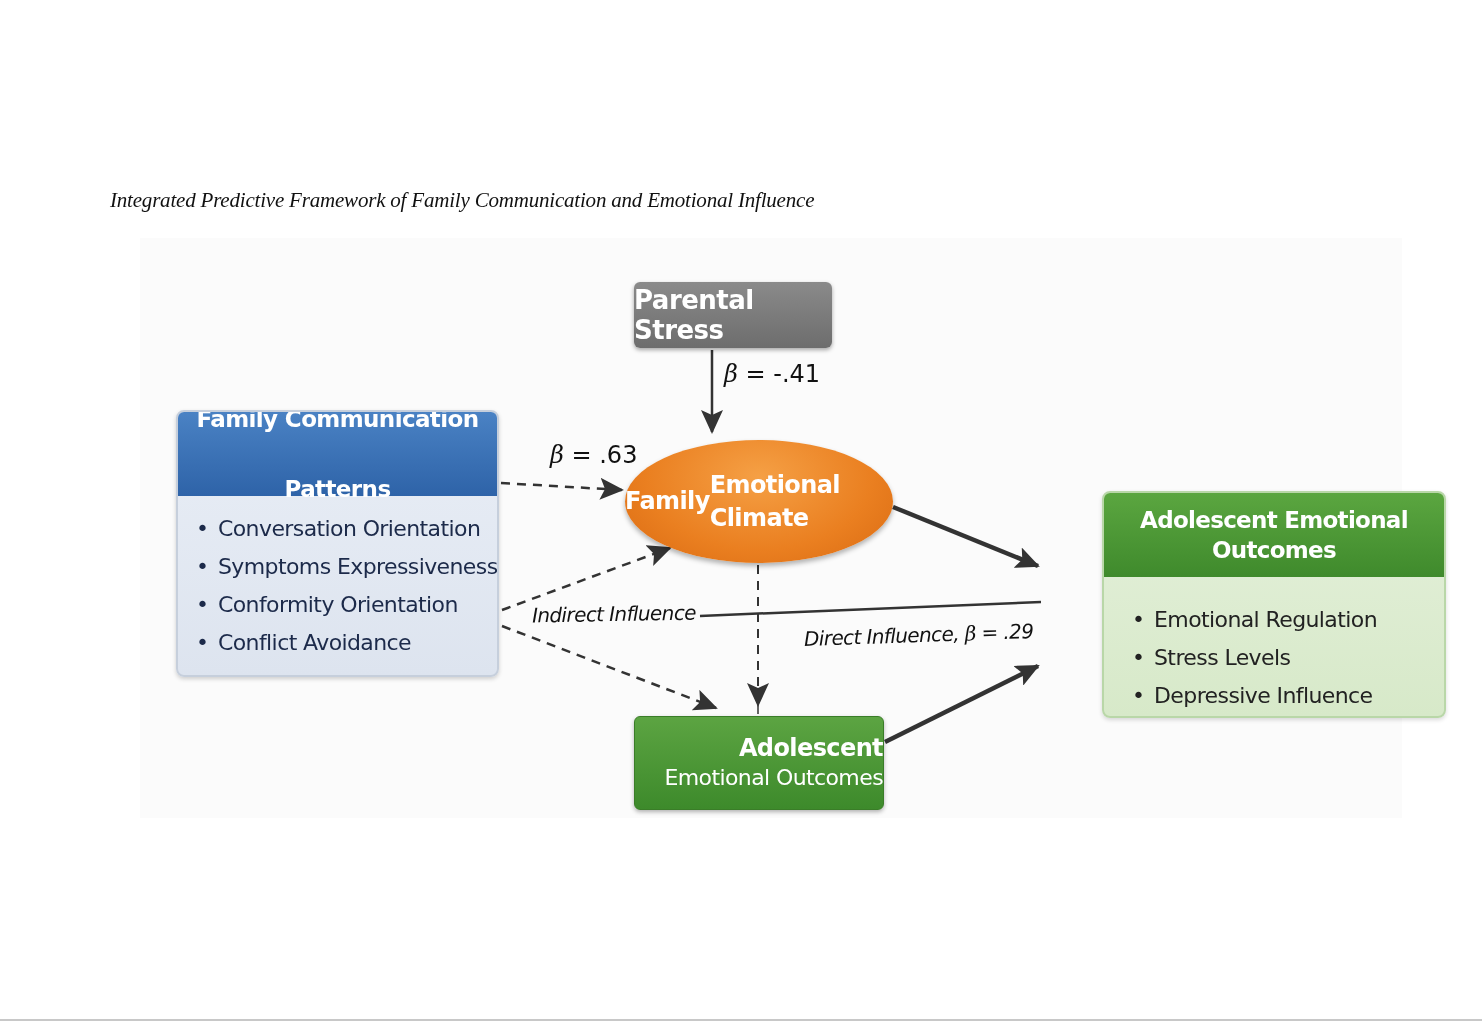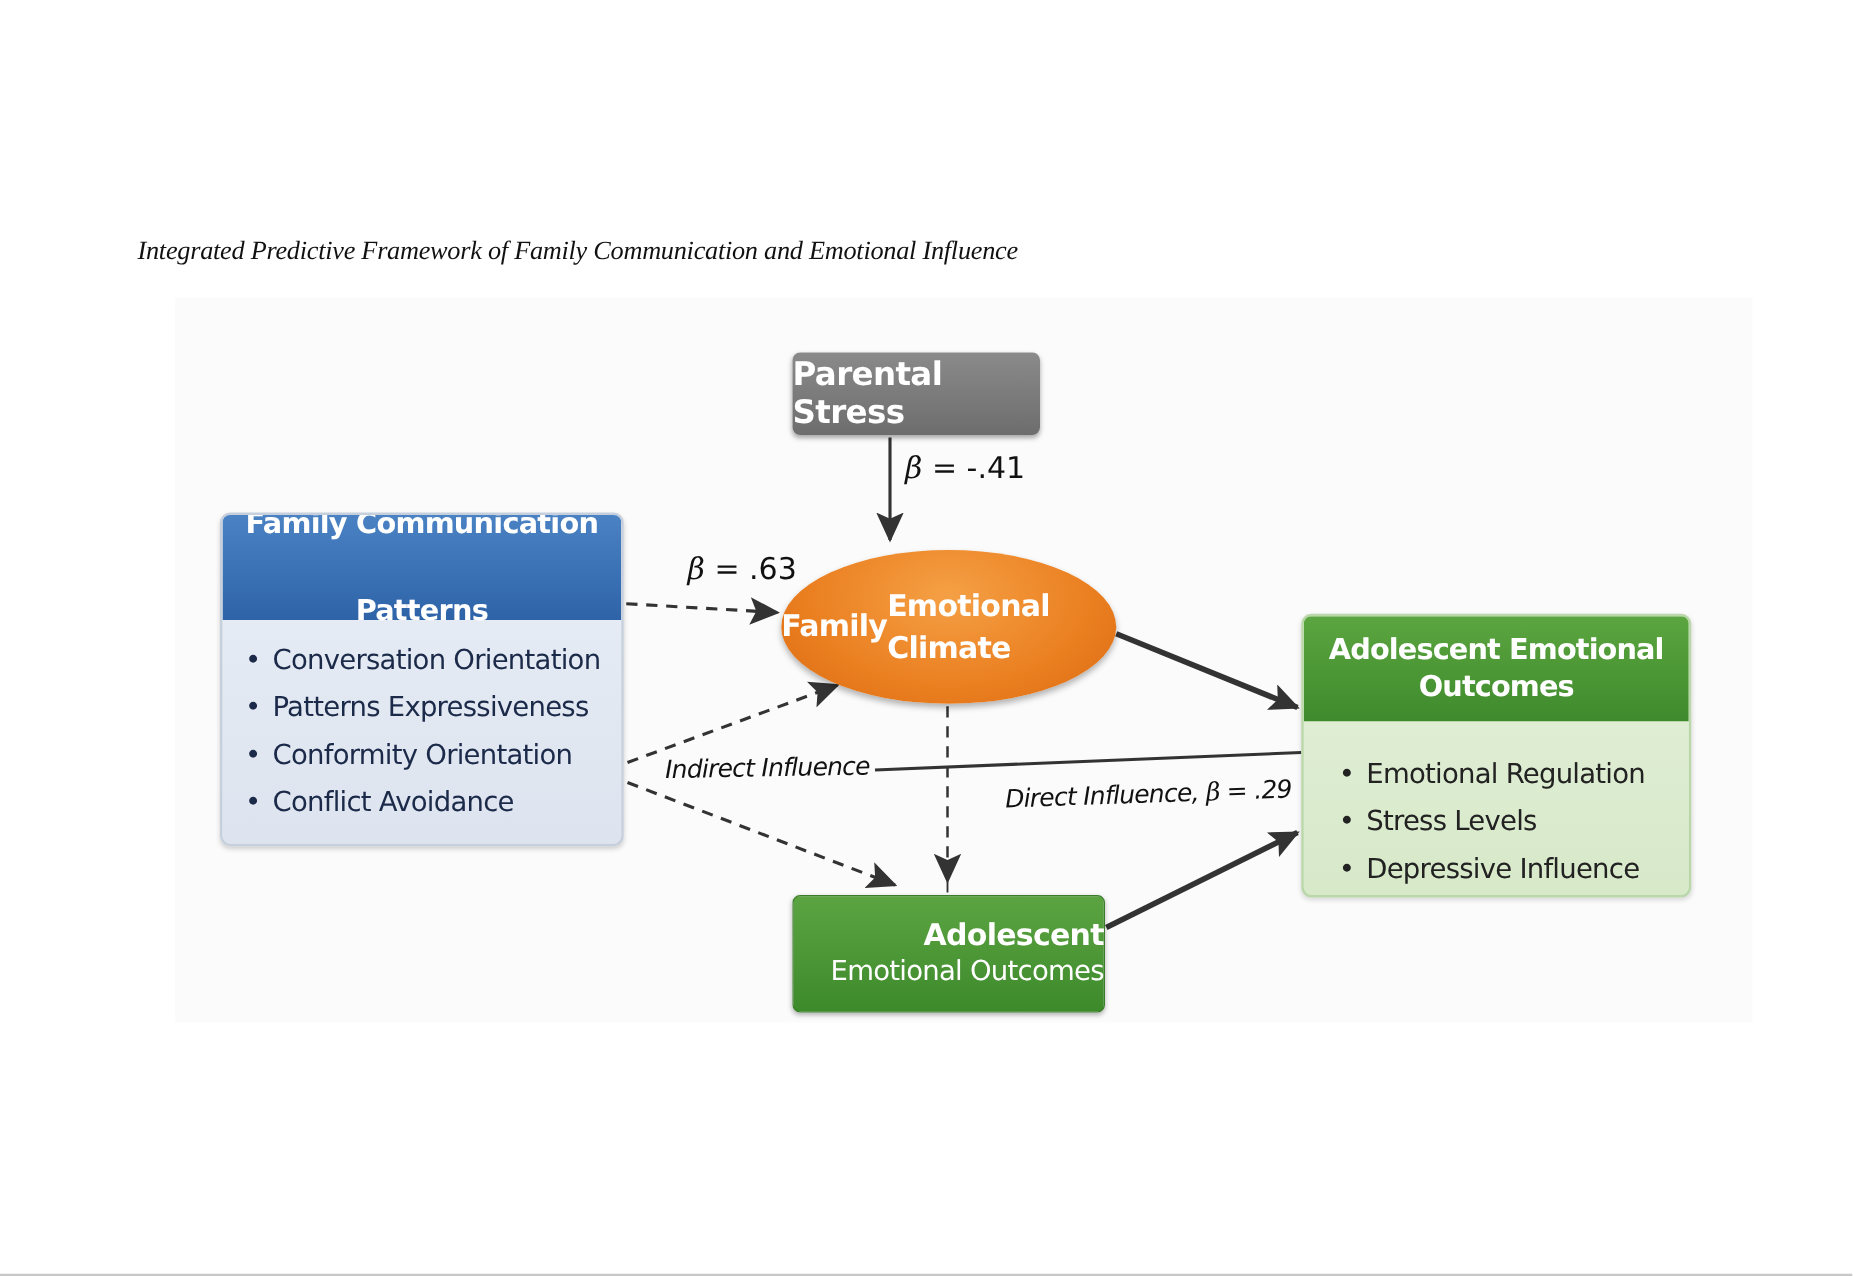--- a/index.html
+++ b/index.html
@@ -65,21 +65,21 @@
     border-radius: 50%;
     background: radial-gradient(ellipse at 50% 30%, #f5a045 0%, #ea7f20 60%, #d96a12 100%);
     box-shadow: 0 3px 5px rgba(0,0,0,0.3);
     display: flex; align-items: center; justify-content: center;
     color: #fff; font-weight: bold; font-size: 24px;
     font-family: "DejaVu Sans", sans-serif; letter-spacing: -0.6px; line-height: 33px;
   }
 
   
   .aeo {
-    left: 1041px; top: 491px; width: 312px; height: 227px;
+    left: 1102px; top: 491px; width: 344px; height: 227px;
     border-radius: 8px; overflow: hidden;
     border: 2px solid #b9d7a8;
     box-shadow: 0 2px 4px rgba(0,0,0,0.15);
     background: linear-gradient(#e4f0da, #d7e9c9);
   }
   .aeo .hdr {
     height: 84px;
     background: linear-gradient(#5ba640, #3f8a2c);
     color: #fff; font-weight: bold; font-size: 23px;
     font-family: "DejaVu Sans", sans-serif; letter-spacing: -0.7px;
@@ -154,21 +154,21 @@
   <span>Parental Stress</span>
 </div>
 
 <div class="node fcp">
   <div class="hdr">
     <span>Family Communication</span>
     <span>Patterns</span>
   </div>
   <ul>
     <li><span class="bullet">•</span><span>Conversation Orientation</span></li>
-    <li><span class="bullet">•</span><span>Patterns Expressiveness</span></li>
+    <li><span class="bullet">•</span><span>Symptoms Expressiveness</span></li>
     <li><span class="bullet">•</span><span>Conformity Orientation</span></li>
     <li><span class="bullet">•</span><span>Conflict Avoidance</span></li>
   </ul>
 </div>
 
 <div class="node climate">
   <span>Family</span>
   <span>Emotional Climate</span>
 </div>
 

